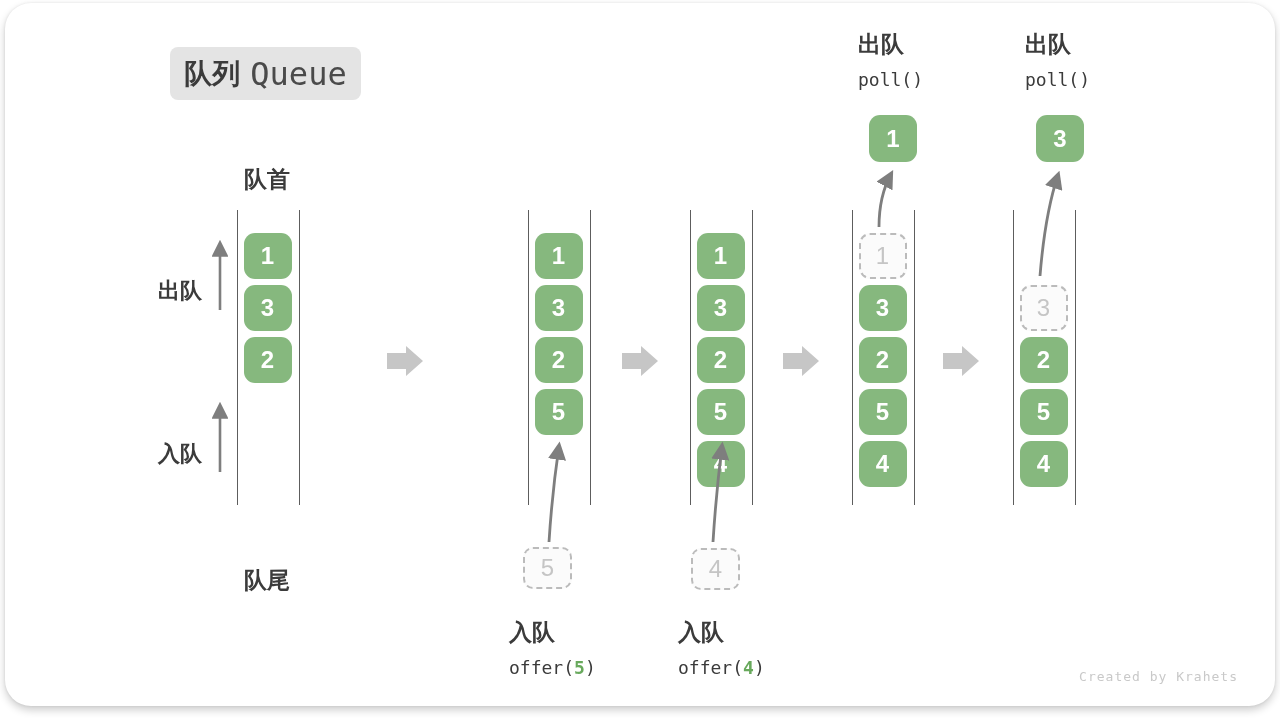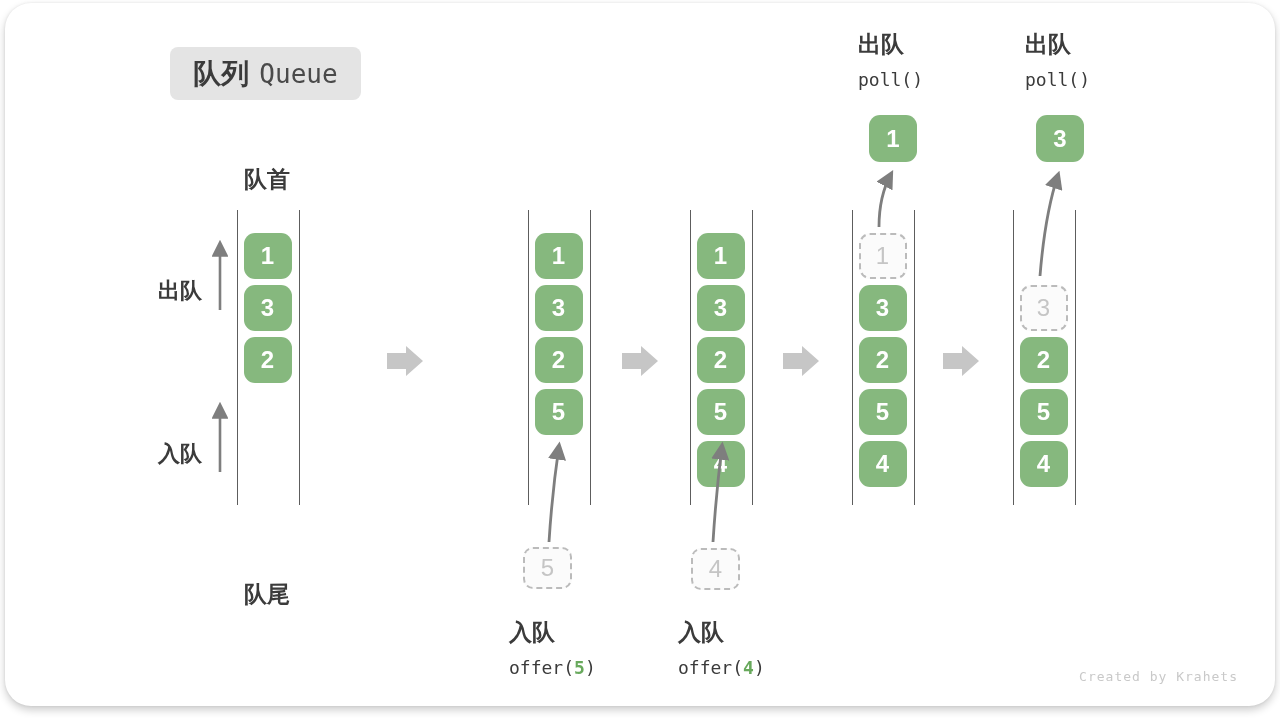--- a/index.html
+++ b/index.html
@@ -11,21 +11,21 @@
     background:#ffffff; border-radius:26px;
     box-shadow:0 4px 9px rgba(0,0,0,0.20), 0 0 3px rgba(0,0,0,0.08);
   }
 
   .title-badge {
     position:absolute; left:170px; top:47px; width:191px; height:53px;
     background:var(--badge-bg); border-radius:8px;
     display:flex; align-items:center; justify-content:center; gap:10px;
   }
   .title-zh { font-size:28px; font-weight:bold; color:var(--text-dark); }
-  .title-en { font-size:26px; color:#4a4a4a; font-family:"DejaVu Sans Mono", monospace; }
+  .title-en { font-size:32px; color:#4a4a4a; font-family:"DejaVu Sans Mono", monospace; }
 
   .side-label {
     position:absolute; font-size:23px; font-weight:bold; color:var(--text-dark);
     white-space:nowrap;
     margin-top:10px;
   }
 
   .queue-col { position:absolute; }
   .wall {
     position:absolute; top:0; width:1.5px; height:295px; background:#5d5d5d;
@@ -68,21 +68,21 @@
 <body>
 
 <div class="card"></div>
 
 <div class="title-badge">
   <span class="title-zh">队列</span>
   <span class="title-en">Queue</span>
 </div>
 
 <div class="side-label" style="left:244px; top:154px;">队首</div>
-<div class="side-label" style="left:244px; top:569px;text-align:center;">队尾</div>
+<div class="side-label" style="left:244px; top:555px;text-align:center;">队尾</div>
 <div class="side-label" style="left:158px; top:266px; font-size:22px;">出队</div>
 <div class="side-label" style="left:158px; top:429px; font-size:22px;">入队</div>
 
 <div id="columns-root">
     <div class="queue-col" style="left: 0px; top: 0px;">
       <div class="wall" style="left: 236.5px; top: 210px;"></div>
       <div class="wall" style="left: 298.5px; top: 210px;"></div>
       <div class="qbox" style="left: 243.5px; top: 233px;">1</div>
       <div class="qbox" style="left: 243.5px; top: 285px;">3</div>
       <div class="qbox" style="left: 243.5px; top: 337px;">2</div>

